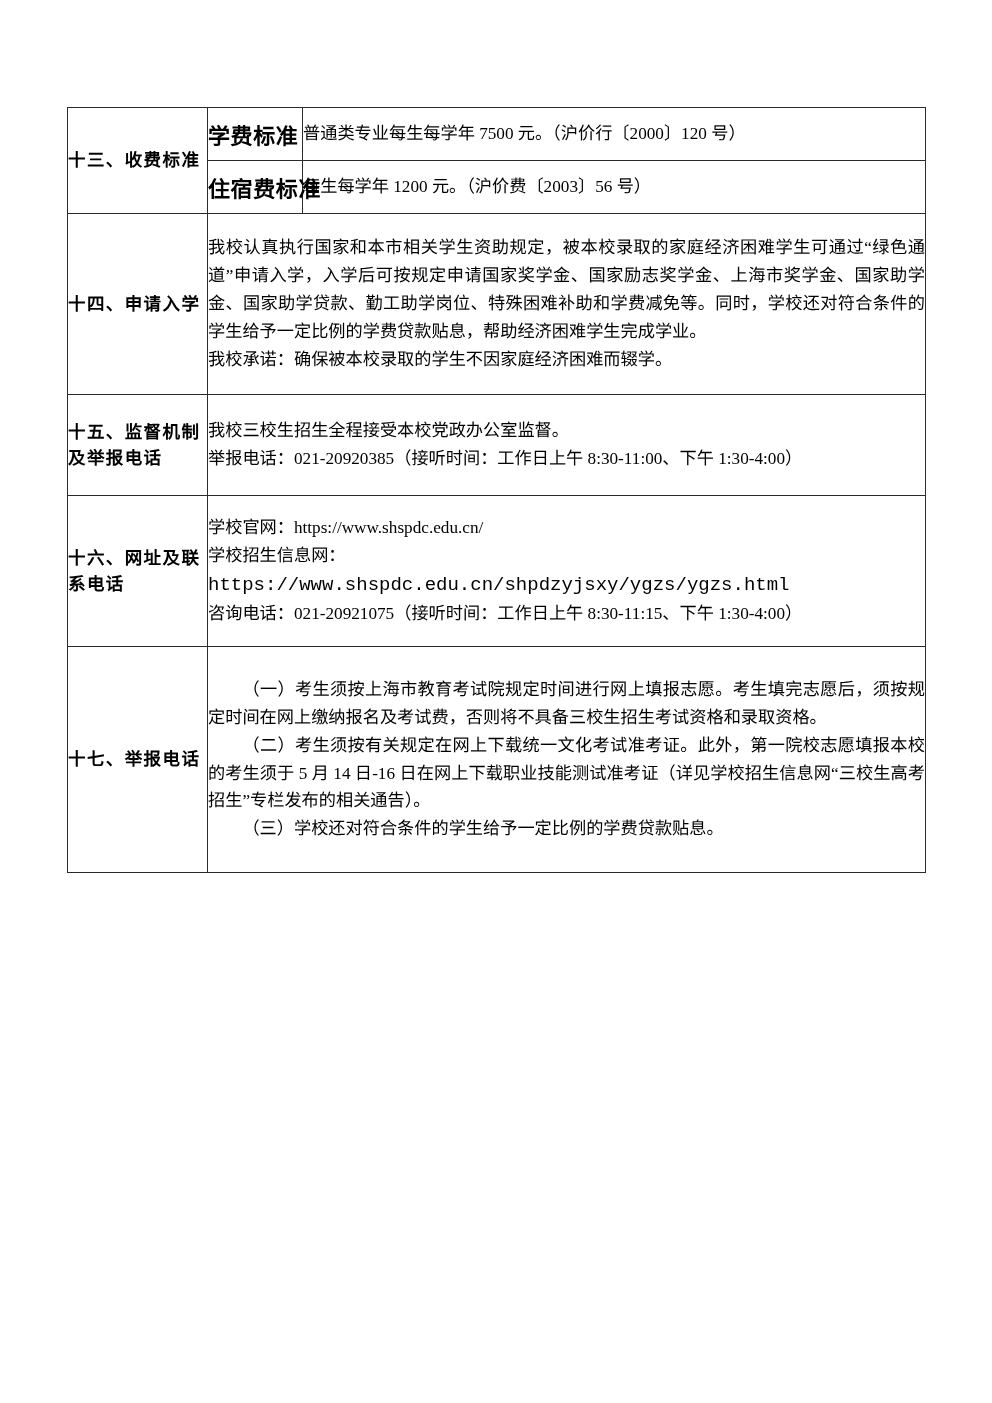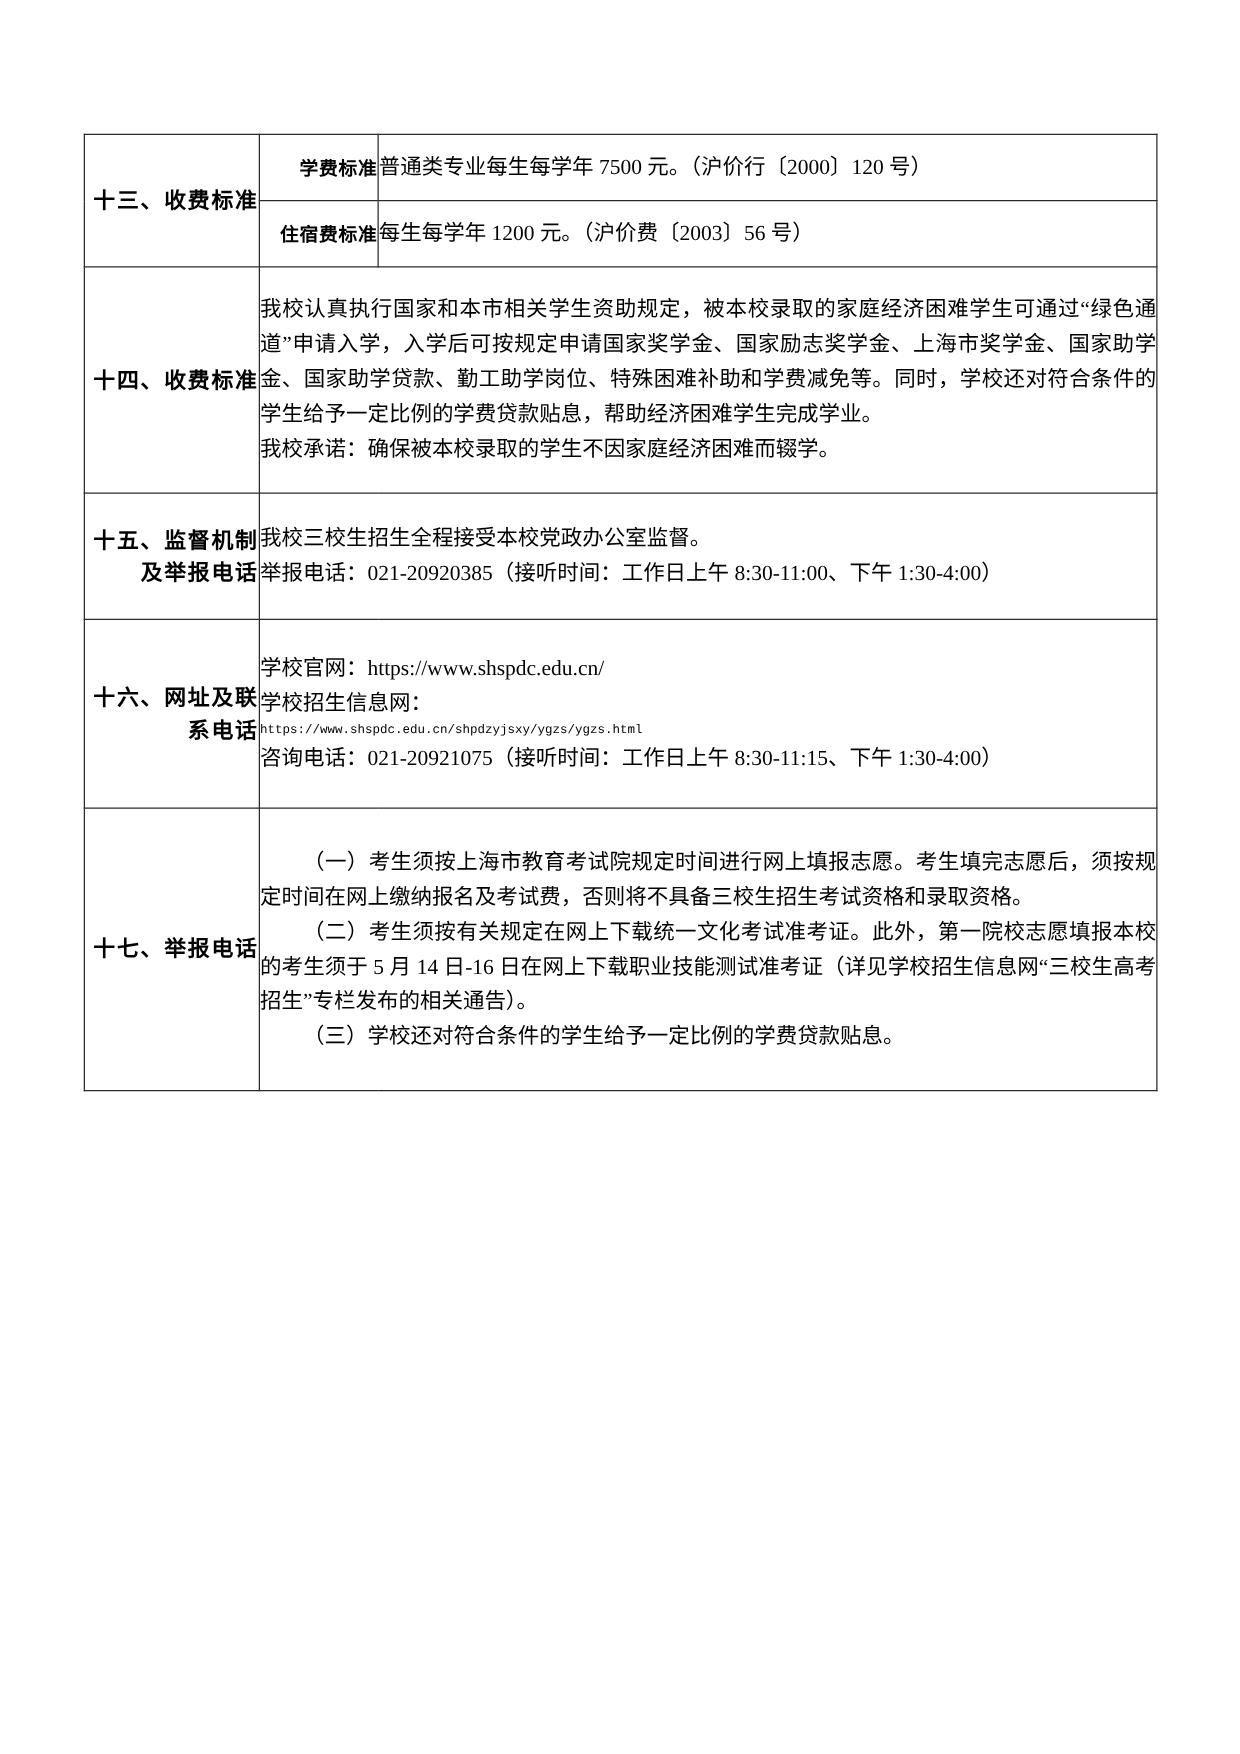--- a/index.html
+++ b/index.html
@@ -36,34 +36,34 @@
     border: 1px solid #2b2b2b;
     padding: 0;
     vertical-align: middle;
   }
   
   col.c-label    { width: 140px; }
   col.c-sublabel { width: 95px;  }
   col.c-body     { width: 623px; }
 
   .label-cell {
-    text-align: right;
+    text-align: left;
     vertical-align: middle;
     font-weight: 700;
     font-size: 17.5px;
     letter-spacing: 1.4px;
     font-family: "Liberation Serif", "DejaVu Serif", serif;
     padding: 6px 4px;
     line-height: 1.5;
   }
   .sublabel-cell {
-    text-align: right;
+    text-align: left;
     vertical-align: middle;
     font-weight: 700;
-    font-size: 15px;
+    font-size: 22px;
     letter-spacing: 0.6px;
     padding: 10px 6px;
     white-space: nowrap;
   }
   .body-cell {
     vertical-align: middle;
     padding: 9px 12px 9px 12px;
     font-size: 17.2px;
     line-height: 1.62;
     text-align: justify;
@@ -71,21 +71,21 @@
     word-break: break-all;
   }
   .body-cell p {
     margin: 0;
   }
   .body-cell p.indent {
     text-indent: 2em;
   }
   .url-line {
     font-family: "Liberation Mono", "DejaVu Sans Mono", monospace;
-    font-size: 10px;
+    font-size: 19px;
     white-space: nowrap;
   }
   .r13 td { height: 52px; }
 </style>
 </head>
 <body>
 
 <div class="page">
 
   <table class="doc-table">
@@ -100,21 +100,21 @@
         <td class="label-cell" rowspan="2">十三、收费标准</td>
         <td class="sublabel-cell">学费标准</td>
         <td class="body-cell">普通类专业每生每学年 7500 元。（沪价行〔2000〕120 号）</td>
       </tr>
       <tr class="r13">
         <td class="sublabel-cell">住宿费标准</td>
         <td class="body-cell">每生每学年 1200 元。（沪价费〔2003〕56 号）</td>
       </tr>
 
       <tr>
-        <td class="label-cell">十四、收费标准</td>
+        <td class="label-cell">十四、申请入学</td>
         <td class="body-cell" colspan="2" style="height:180px;">
           <p>我校认真执行国家和本市相关学生资助规定，被本校录取的家庭经济困难学生可通过“绿色通道”申请入学，入学后可按规定申请国家奖学金、国家励志奖学金、上海市奖学金、国家助学金、国家助学贷款、勤工助学岗位、特殊困难补助和学费减免等。同时，学校还对符合条件的学生给予一定比例的学费贷款贴息，帮助经济困难学生完成学业。</p>
           <p>我校承诺：确保被本校录取的学生不因家庭经济困难而辍学。</p>
         </td>
       </tr>
 
       <tr>
         <td class="label-cell">十五、监督机制及举报电话</td>
         <td class="body-cell" colspan="2" style="height:100px;">
           <p>我校三校生招生全程接受本校党政办公室监督。</p>

